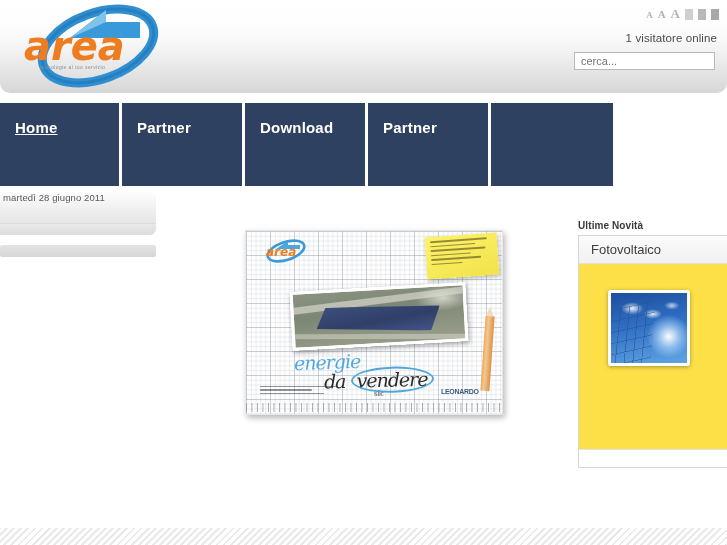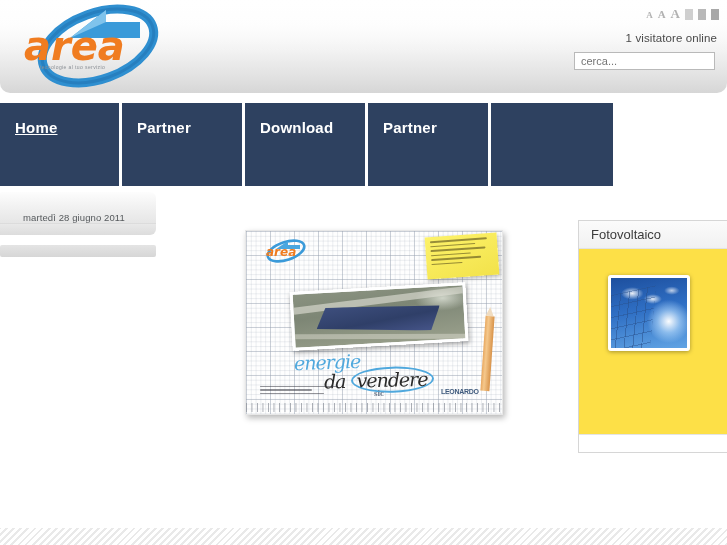--- a/index.html
+++ b/index.html
@@ -69,21 +69,21 @@
   }
   .nav-item.active .nav-label { text-decoration:underline; }
 
   
   .left-col { position:absolute; left:0; top:192px; width:156px; }
   .date-bar {
     width:156px; height:32px;
     background:linear-gradient(180deg,#fdfdfd 0%,#f2f2f2 45%,#e6e6e6 100%);
     border-top-right-radius:6px; border-top-left-radius:2px;
     border-bottom:1px solid #dcdcdc;
-    display:flex; align-items:flex-end; padding-left:23px;
+    display:flex; align-items:flex-start; padding-left:3px;
   }
   .date-text { font-size:9.5px; color:#55595c; letter-spacing:.1px; }
   .date-foot {
     width:156px; height:11px;
     background:linear-gradient(180deg,#e9e9e9,#dcdcdc);
     border-bottom-right-radius:6px;
   }
   .left-block2 {
     margin-top:10px; width:156px; height:12px;
     background:linear-gradient(180deg,#e4e4e4,#d6d6d6);
@@ -329,20 +329,21 @@
         <div class="bf-line" style="width:52px"></div>
         <div class="bf-line" style="width:64px"></div>
       </div>
       <div class="bf-sic">sic</div>
       <div class="bf-leo">LEONARDO</div>
       <div class="ruler"></div>
     </div>
   </div>
 
   <div class="right-col">
+    <div class="rc-title">Ultime Novità</div>
 
     <div class="rc-panel">
       <div class="rc-head">Fotovoltaico</div>
       <div class="rc-body">
         <div class="rc-img">
           <div class="rc-img-panel"></div>
         </div>
       </div>
       <div class="rc-tail"></div>
     </div>

